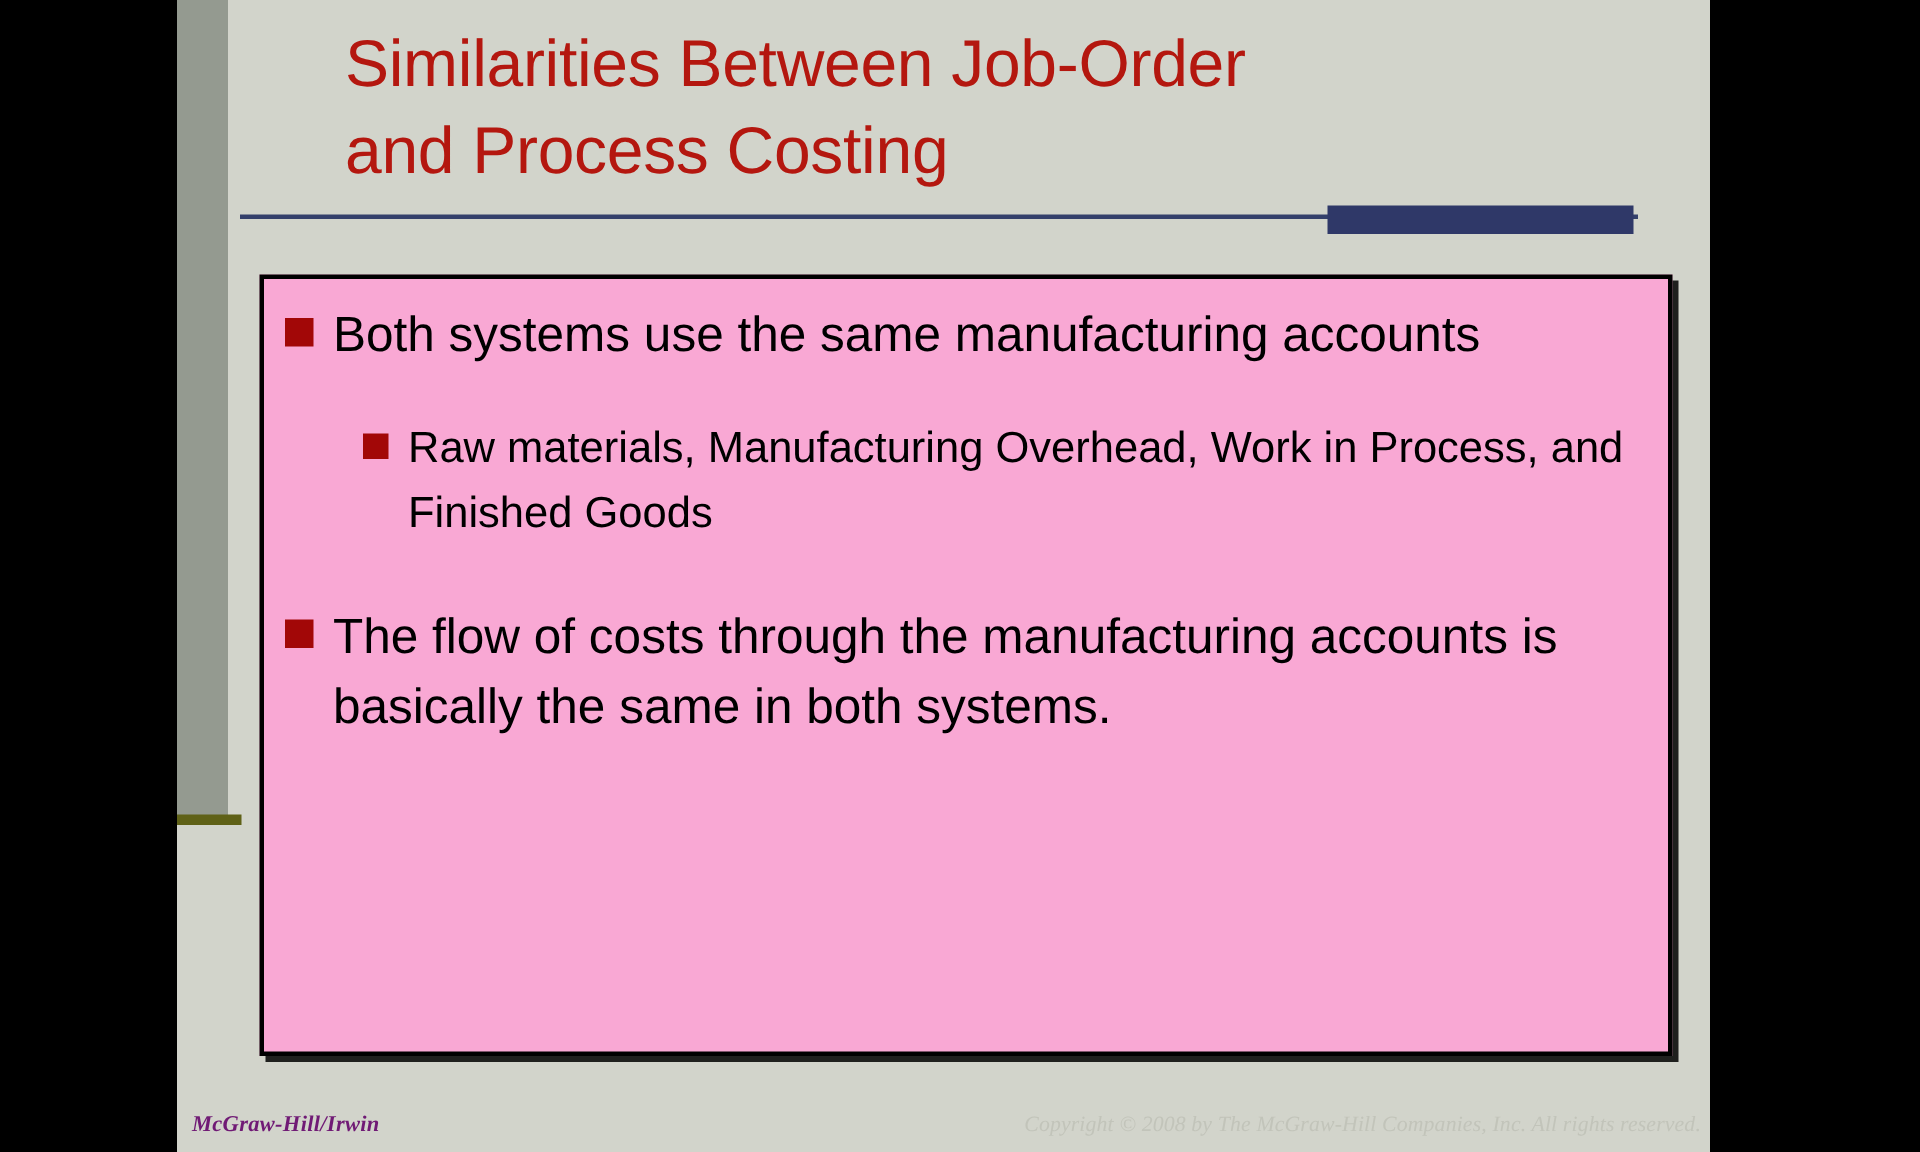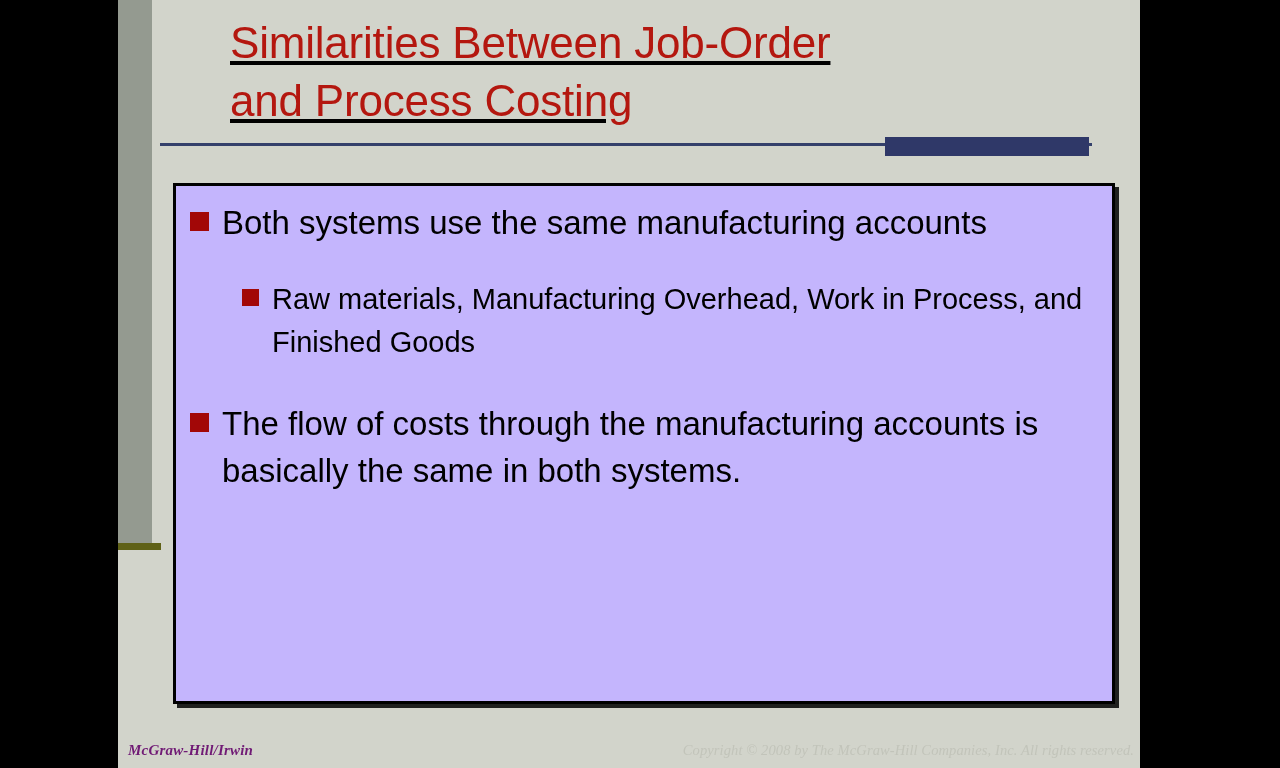--- a/index.html
+++ b/index.html
@@ -47,21 +47,20 @@
     height: 7px;
     background: #5f6117;
   }
 
   
   .title-block {
     position: absolute;
     left: 112px;
     top: 14px;
     width: 860px;
-    text-decoration: underline;
   }
   .title-line {
     color: #b4170f;
     font-size: 44px;
     line-height: 58px;
     font-weight: 400;
     letter-spacing: -0.2px;
     white-space: nowrap;
   }
 
@@ -84,21 +83,21 @@
     background: #2f3868;
   }
 
   
   .content-box {
     position: absolute;
     left: 55px;
     top: 183px;
     width: 942px;
     height: 521px;
-    background: #c4b5fd;
+    background: #f9a8d4;
     border: 3px solid #000000;
     box-shadow: 4px 4px 0 0 rgba(0,0,0,0.85);
   }
 
   .bullets {
     position: absolute;
     left: 14px;
     top: 13px;
     right: 12px;
   }

